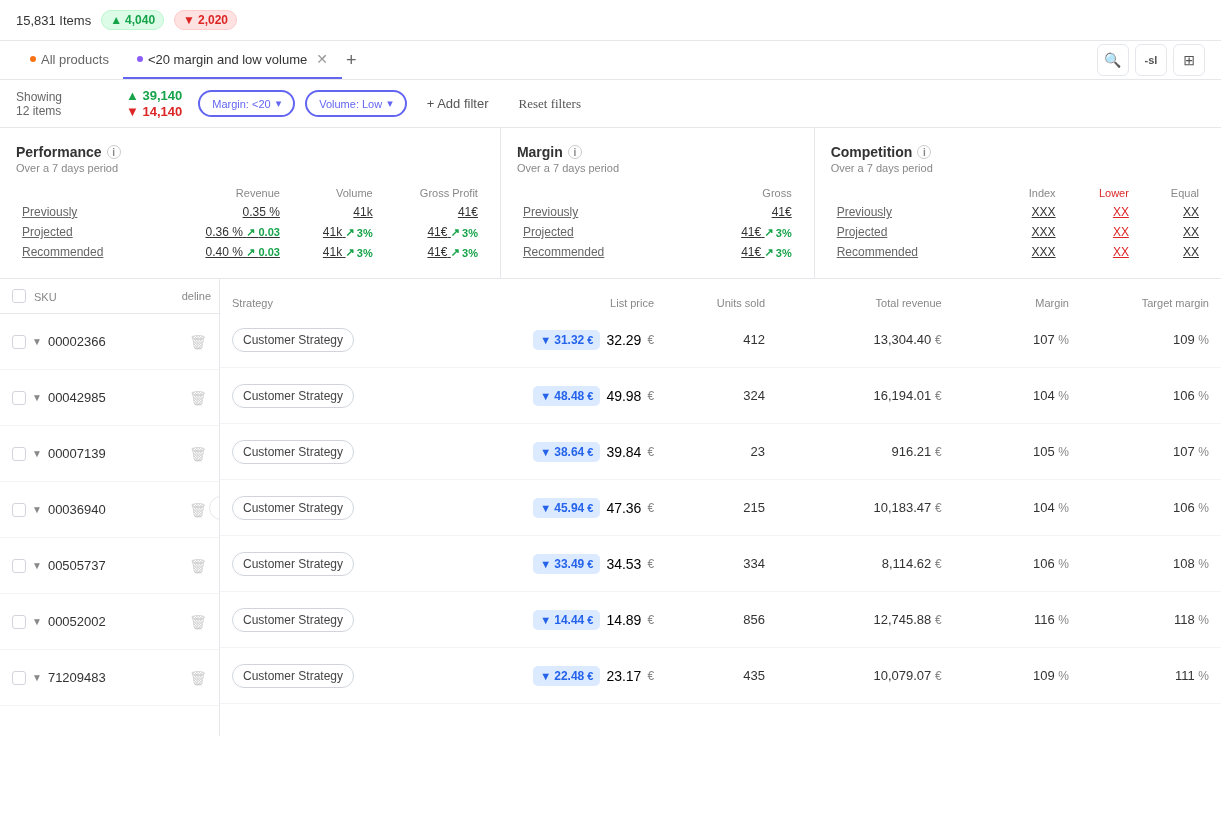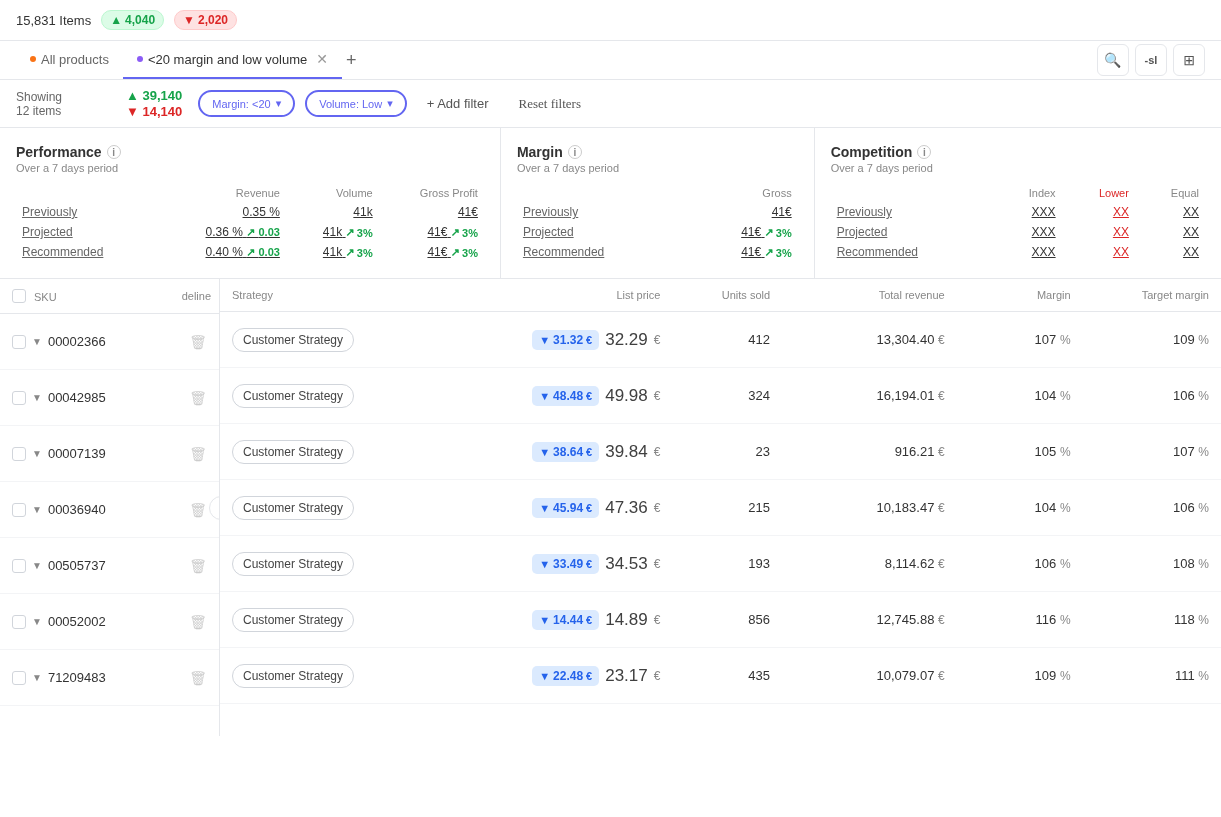--- a/index.html
+++ b/index.html
@@ -54,36 +54,36 @@
     .up-val { color: #16a34a; font-size: 11px; font-weight: 600; }
     .trend { display: inline-flex; align-items: center; gap: 2px; color: #16a34a; font-size: 11px; font-weight: 600; }
     
     
     .data-section { display: flex; height: calc(817px - 360px); overflow: hidden; }
     .sidebar-panel { width: 220px; min-width: 220px; border-right: 1px solid #e5e7eb; overflow: hidden; position: relative; }
     .collapse-btn { position: absolute; right: -14px; top: 50%; transform: translateY(-50%); width: 24px; height: 24px; border: 1px solid #e5e7eb; border-radius: 50%; background: #fff; display: flex; align-items: center; justify-content: center; cursor: pointer; z-index: 10; font-size: 11px; color: #555; }
     .main-table-wrap { flex: 1; overflow: auto; }
     
     .data-table { width: 100%; border-collapse: collapse; }
-    .data-table th { font-size: 11px; color: #888; font-weight: 500; padding: 10px 12px; text-align: right; border-bottom: 1px solid #e5e7eb; white-space: nowrap; background: #fff; position: sticky; top: 0; z-index: 5; }
+    .data-table th { font-size: 11px; color: #888; font-weight: 500; padding: 10px 12px; text-align: right; border-bottom: 1px solid #e5e7eb; white-space: nowrap; background: #fff; position: sticky; top: 8px; z-index: 5; }
     .data-table th:first-child { text-align: left; }
     .data-table td { padding: 0 12px; text-align: right; border-bottom: 1px solid #f3f4f6; height: 56px; vertical-align: middle; }
     .data-table td:first-child { text-align: left; }
     
     .sku-cell { display: flex; align-items: center; gap: 6px; }
     .checkbox { width: 14px; height: 14px; border: 1px solid #d1d5db; border-radius: 3px; cursor: pointer; flex-shrink: 0; }
     .expand-arrow { color: #888; font-size: 10px; cursor: pointer; }
     .sku-id { font-size: 13px; font-weight: 500; color: #333; }
     .trash-icon { color: #ccc; cursor: pointer; font-size: 14px; }
     
     .strategy-badge { display: inline-block; padding: 4px 10px; border: 1px solid #d1d5db; border-radius: 14px; font-size: 12px; color: #444; background: #fff; }
     
     .price-cell { display: flex; align-items: center; gap: 6px; justify-content: flex-end; }
     .price-badge { display: inline-flex; align-items: center; gap: 3px; padding: 3px 7px; border-radius: 5px; font-size: 12px; font-weight: 600; background: #dbeafe; color: #2563eb; }
-    .price-val { font-size: 17px; color: #404040; }
+    .price-val { font-size: 14px; color: #000000; }
     .currency { font-size: 12px; color: #888; }
     .pct-num { color: #333; margin-left: 23px; }
     .pct-sym { color: #888; font-size: 12px; }
     
     
     .left-table { width: 100%; border-collapse: collapse; }
     .left-table th { font-size: 11px; color: #888; font-weight: 500; padding: 10px 12px; text-align: left; border-bottom: 1px solid #e5e7eb; background: #fff; }
     .left-table td { padding: 0 12px; text-align: left; border-bottom: 1px solid #f3f4f6; height: 56px; vertical-align: middle; }
 
     .metrics-header { padding: 10px 12px; border-bottom: 1px solid #e5e7eb; font-size: 12px; font-weight: 600; color: #555; background: #fff; position: sticky; top: 0; z-index: 5; }
@@ -528,21 +528,21 @@
       <div class="price-cell">
         <span class="price-badge">
           <span style="color:#2563eb;font-size:11px;">▼</span>
           33.49 <span style="font-size:11px;">€</span>
         </span>
         <span class="price-val">34.53</span>
         <span class="currency">€</span>
       </div>
     </td>
     <td>
-      <span class="pct-num">193</span>
+      <span class="pct-num">334</span>
     </td>
     <td>
       <span class="pct-num">8,114.62</span>
       <span class="currency"> €</span>
     </td>
     <td>
       <span class="pct-num">106</span>
       <span class="pct-sym"> %</span>
     </td>
     <td>

